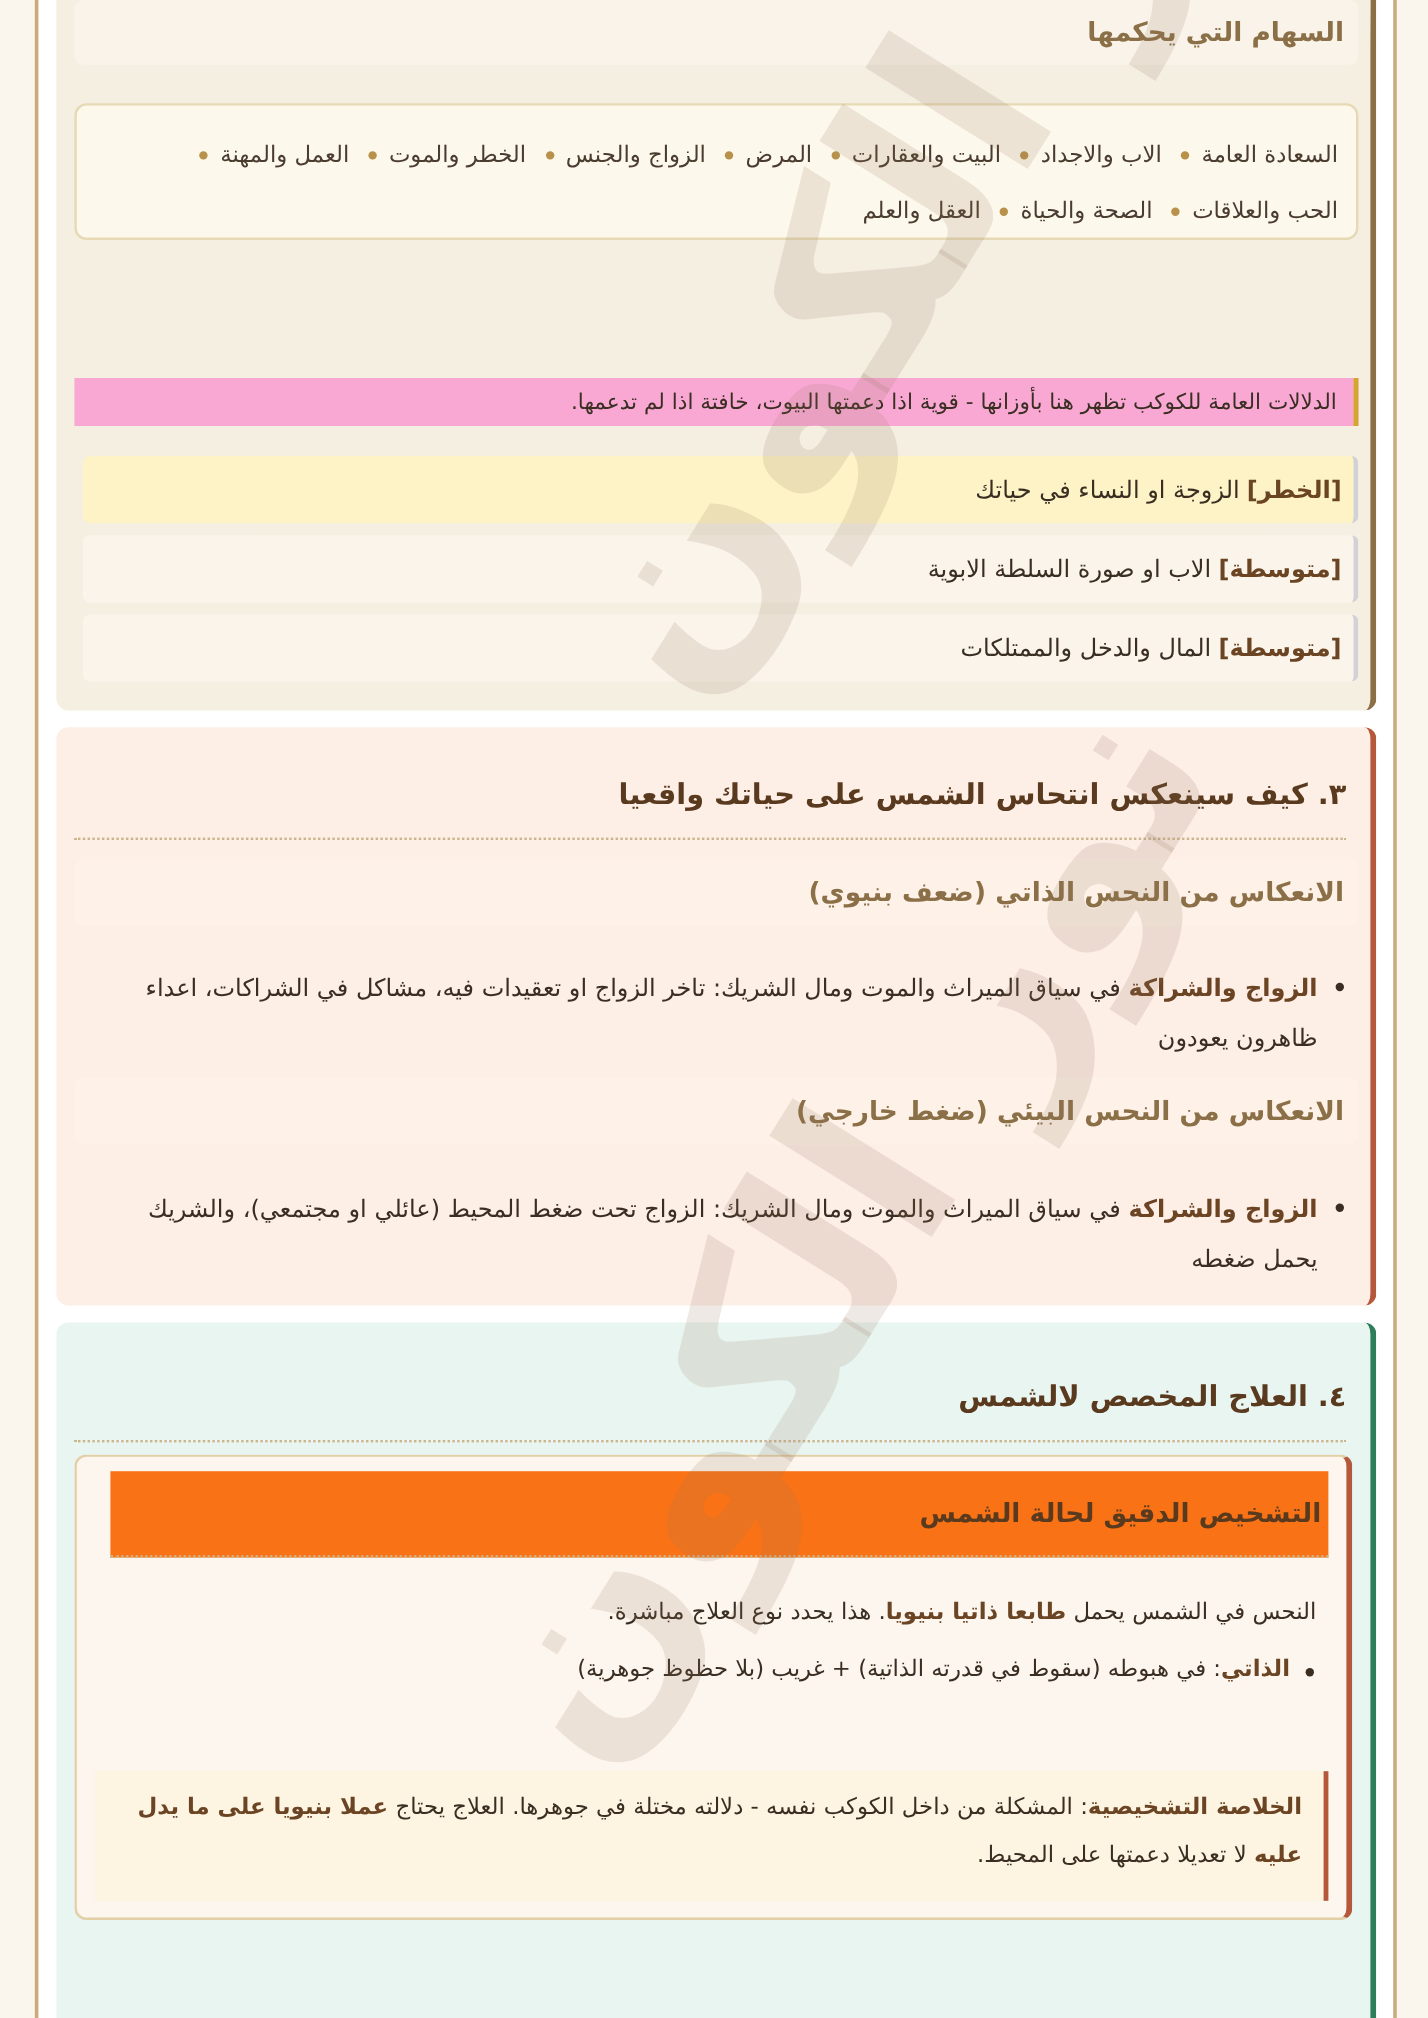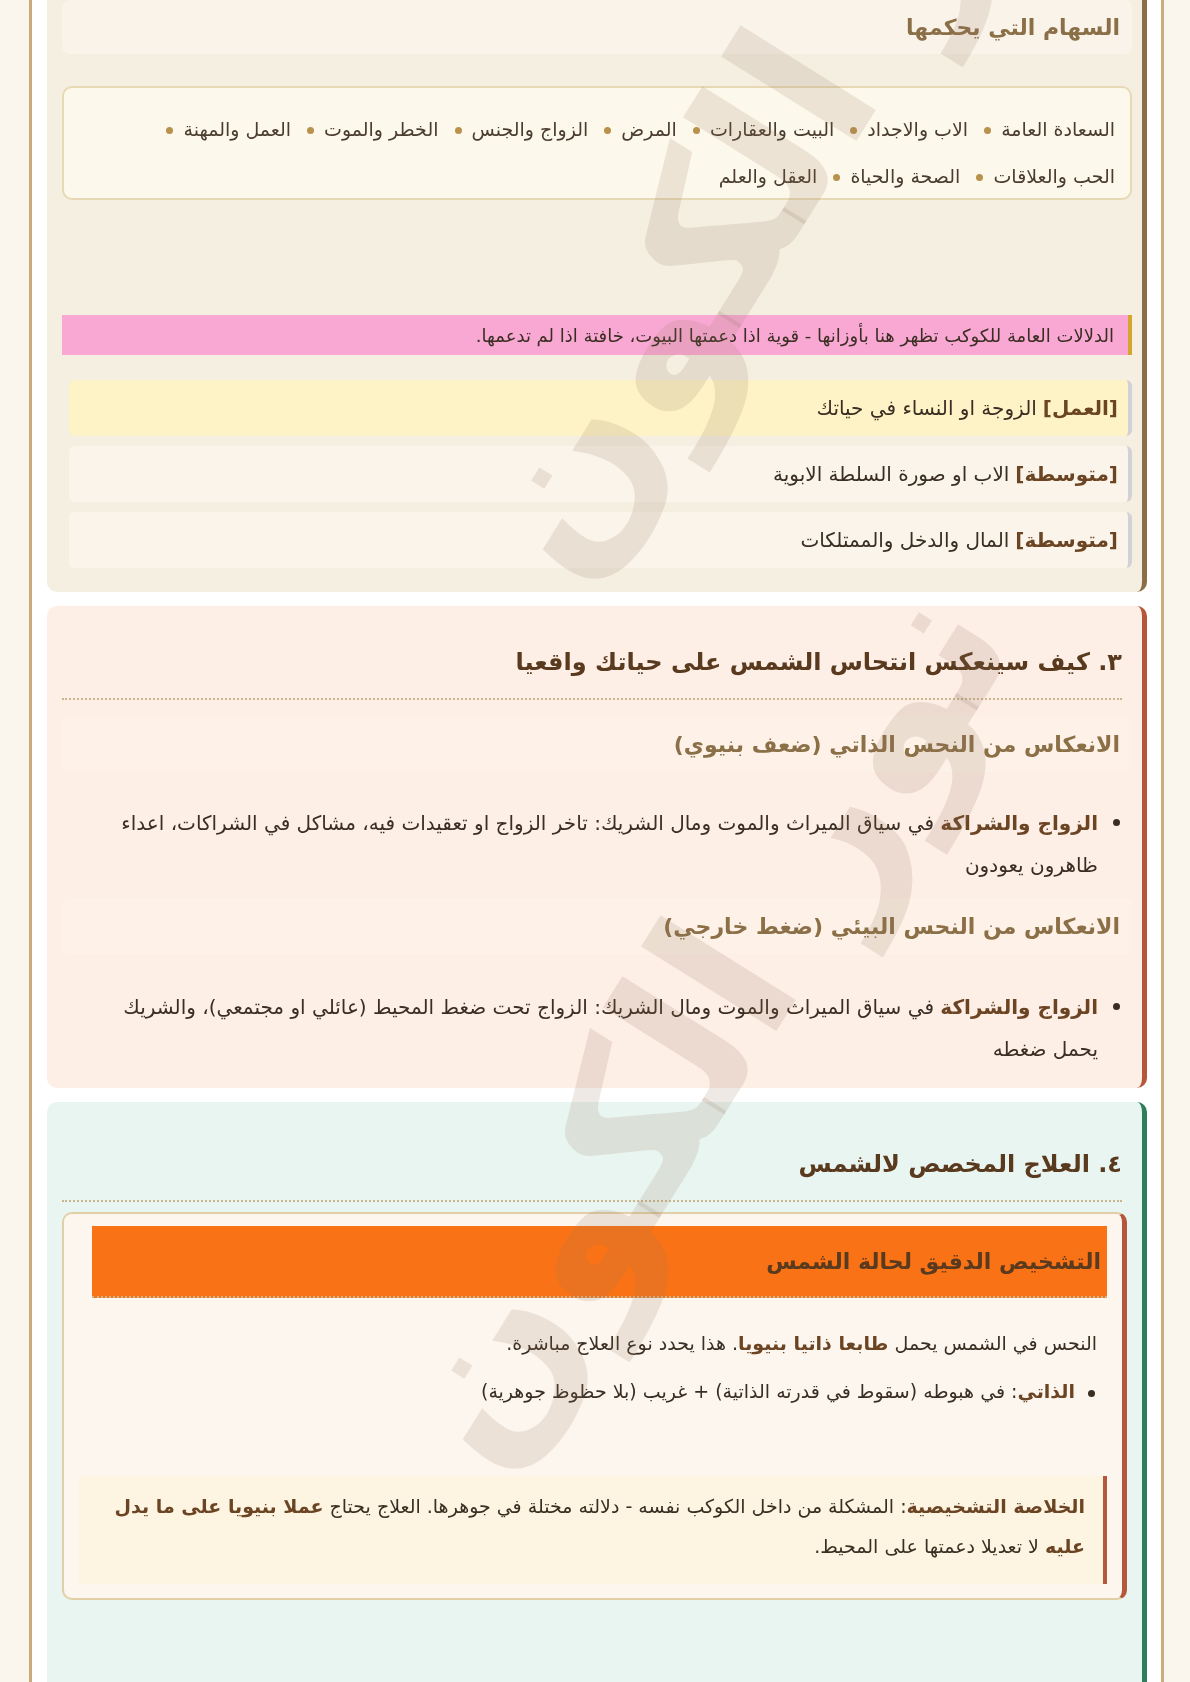--- a/index.html
+++ b/index.html
@@ -241,21 +241,21 @@
       <br>
       <span class="tag">الحب والعلاقات</span><span class="sep"></span>
       <span class="tag">الصحة والحياة</span><span class="sep"></span>
       <span class="tag">العقل والعلم</span>
     </div>
 
 
     <div class="note-yellow">الدلالات العامة للكوكب تظهر هنا بأوزانها - قوية اذا دعمتها البيوت، خافتة اذا لم تدعمها.</div>
 
     <div class="strength-row strong r1">
-      <span class="lvl">[العمل]</span>
+      <span class="lvl">[الخطر]</span>
       <span>الزوجة او النساء في حياتك</span>
     </div>
     <div class="strength-row r2">
       <span class="lvl">[متوسطة]</span>
       <span>الاب او صورة السلطة الابوية</span>
     </div>
     <div class="strength-row r3">
       <span class="lvl">[متوسطة]</span>
       <span>المال والدخل والممتلكات</span>
     </div>

